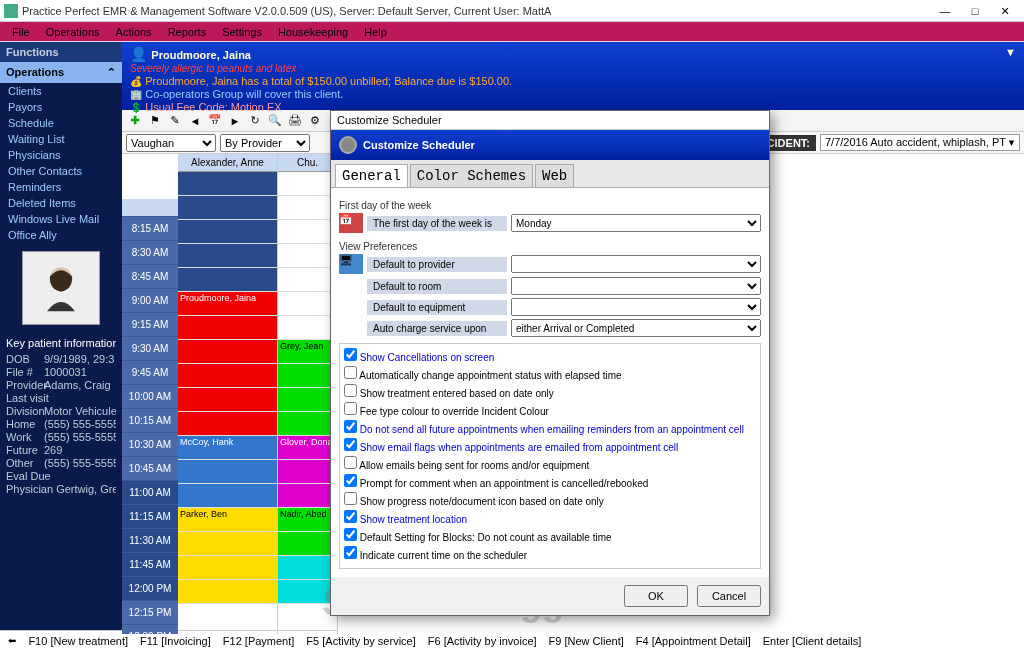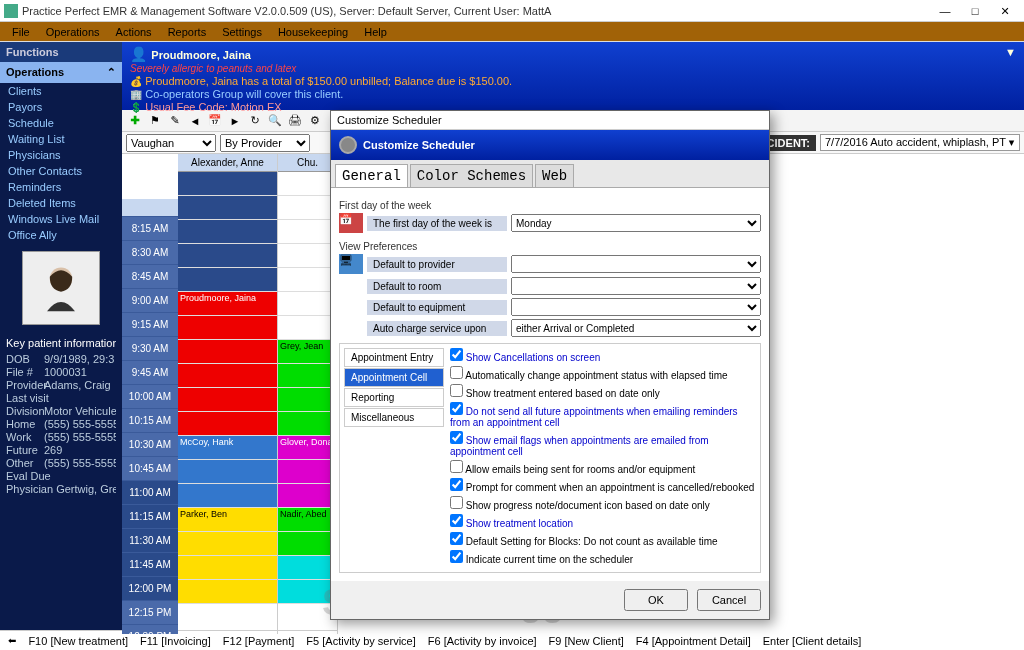--- a/index.html
+++ b/index.html
@@ -1,21 +1,21 @@
 <!DOCTYPE html>
 <html><head>
 <meta charset="utf-8">
 <style>
 * { box-sizing: border-box; margin: 0; padding: 0; font-family: Tahoma, Arial, sans-serif; font-size: 11px; }
 body { background: #fff; overflow: hidden; }
 .titlebar { height: 22px; background: #fff; display: flex; align-items: center; padding: 0 4px; border-bottom: 1px solid #ccc; }
 .titlebar .icon { width: 14px; height: 14px; background: #4a8; margin-right: 4px; }
 .titlebar .title { flex: 1; color: #333; }
 .titlebar .winbtn { width: 30px; height: 18px; text-align: center; line-height: 18px; cursor: pointer; }
-.menubar { height: 20px; background: #a16207; display: flex; align-items: center; padding: 0 4px; border-bottom: 1px solid #ddd; }
+.menubar { height: 20px; background: #be185d; display: flex; align-items: center; padding: 0 4px; border-bottom: 1px solid #ddd; }
 .menubar span { padding: 2px 8px; cursor: pointer; }
 .app { display: flex; height: 588px; }
 .sidebar { width: 122px; background: #0a1a4a; color: #fff; }
 .sidebar-hdr { background: #1a3a7a; padding: 4px 6px; font-weight: bold; color: #ccd; }
 .sidebar-title { background: #8ab4f0; color: #000; padding: 4px 6px; font-weight: bold; display: flex; justify-content: space-between; }
 .sidebar-item { padding: 2px 8px; color: #9cf; cursor: pointer; }
 .sidebar-photo { margin: 8px auto; width: 78px; height: 74px; background: #eee; border: 1px solid #999; display:flex; align-items:center; justify-content:center; }
 .sidebar-photo svg { width: 56px; height: 56px; }
 .sidebar-info { padding: 4px 6px; font-size: 10px; color: #bcd; }
 .sidebar-info div { margin-bottom: 1px; white-space: nowrap; overflow: hidden; }
@@ -271,30 +271,25 @@
           <span class="flbl">Default to equipment</span>
           <select><option></option></select>
         </div>
         <div class="fieldrow">
           <span style="width: 24px;"></span>
           <span class="flbl">Auto charge service upon</span>
           <select><option>either Arrival or Completed</option></select>
         </div>
       </div>
     <div class="dlg-split">
-      <div class="dlg-nav" id="dlg-nav">
-          <div>Appointment Entry</div>
-          <div class="sel">Appointment Cell</div>
-          <div>Reporting</div>
-          <div>Miscellaneous</div>
-        </div>
       <div class="dlg-opts" id="dlg-opts">
           <label class="hl"><input type="checkbox" checked="" style=""> Show Cancellations on screen</label>
           <label><input type="checkbox" style=""> Automatically change appointment status with elapsed time</label>
           <label><input type="checkbox" style=""> Show treatment entered based on date only</label>
+          <label><input type="checkbox" style=""> Fee type colour to override Incident Colour</label>
           <label class="hl"><input type="checkbox" checked="" style=""> Do not send all future appointments when emailing reminders from an appointment cell</label>
           <label class="hl"><input type="checkbox" checked="" style=""> Show email flags when appointments are emailed from appointment cell</label>
           <label><input type="checkbox" style=""> Allow emails being sent for rooms and/or equipment</label>
           <label><input type="checkbox" checked="" style=""> Prompt for comment when an appointment is cancelled/rebooked</label>
           <label><input type="checkbox" style=""> Show progress note/document icon based on date only</label>
           <label class="hl"><input type="checkbox" checked="" style=""> Show treatment location</label>
           <label><input type="checkbox" checked="" style=""> Default Setting for Blocks: Do not count as available time</label>
           <label><input type="checkbox" checked="" style=""> Indicate current time on the scheduler</label>
         </div>
     </div>

